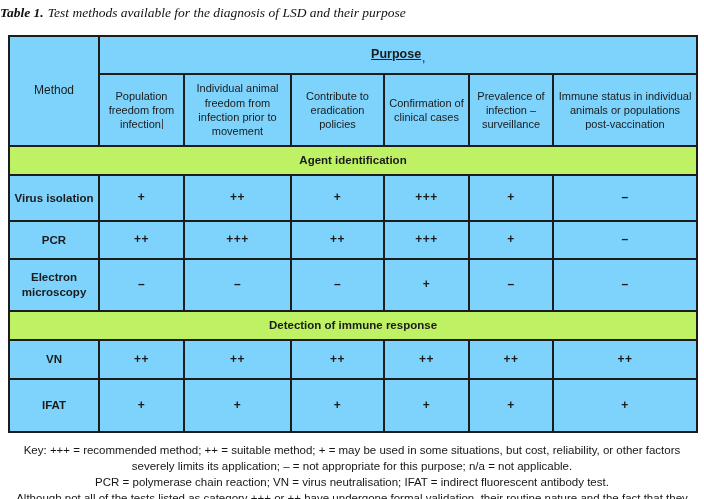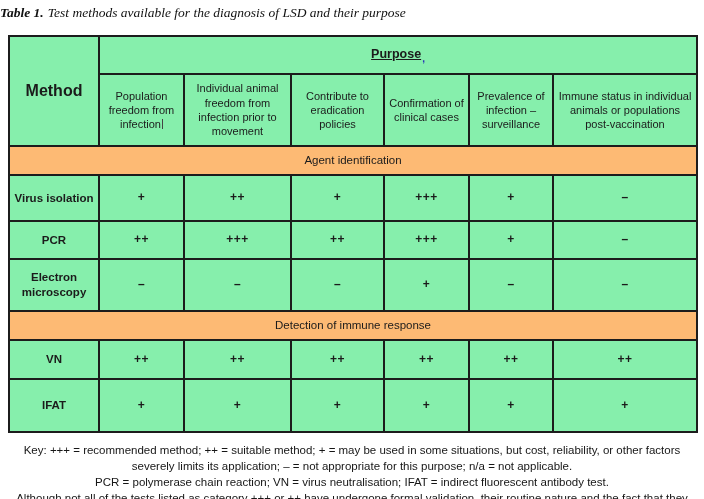--- a/index.html
+++ b/index.html
@@ -26,38 +26,38 @@
     width: 688px;
     margin: 14px 0 0 8px;
   }
   td {
     border: 2px solid #1c1c1c;
     text-align: center;
     vertical-align: middle;
     padding: 2px 3px;
     font-size: 11px;
     line-height: 1.3;
-    background: #86efac;
+    background: #7dd3fc;
   }
-  td.method-h { font-weight: bold; font-size: 16px; }
+  td.method-h { font-weight: normal; font-size: 12px; }
   tr.purpose-row { height: 38px; }
   td.purpose-h { font-weight: bold; font-size: 12.5px; }
   td.purpose-h .ptext { text-decoration: underline; }
   .blue-mark {
     color: #2a35b8;
     font-size: 10px;
     font-weight: bold;
     vertical-align: -4px;
     text-decoration: none;
     margin-left: 1px;
   }
   tr.sub-row { height: 72px; }
   tr.section-row td {
-    background: #fdba74;
-    font-weight: normal;
+    background: #bef264;
+    font-weight: bold;
     font-size: 11.5px;
   }
   tr.section-row { height: 29px; }
   td.mlabel { font-weight: bold; font-size: 11.5px; }
   td.val { font-weight: bold; font-size: 12px; letter-spacing: 0.5px; }
   tr.h45 { height: 46px; }
   tr.h28 { height: 38px; margin-top: 20px; }
   tr.h48 { height: 52px; }
   tr.h38 { height: 39px; }
   tr.h34 { height: 53px; }

